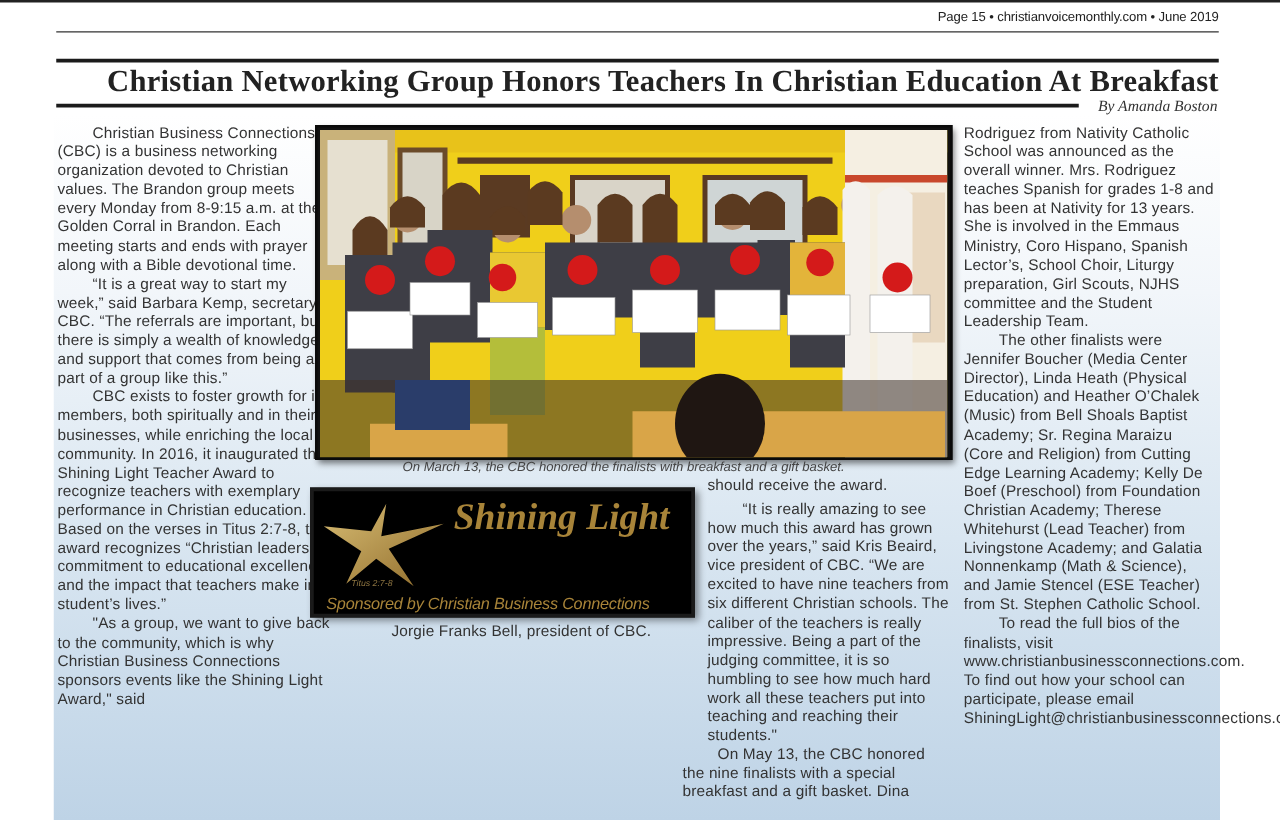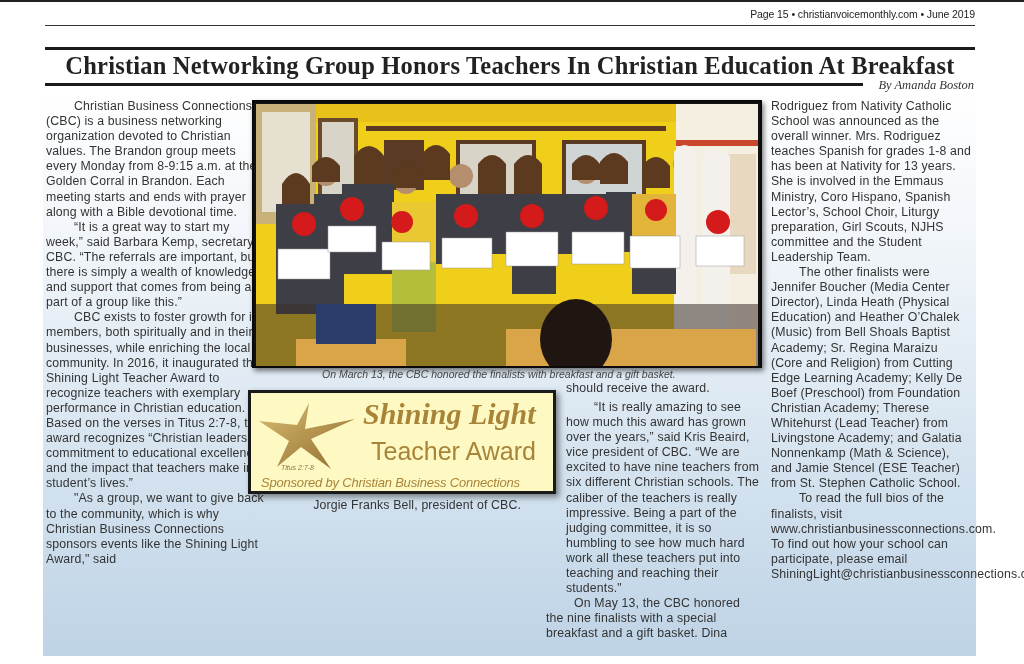--- a/index.html
+++ b/index.html
@@ -9,42 +9,42 @@
   .top-strip { position: absolute; left: 0; top: 0; width: 1024px; height: 2px; background: #222; }
   .page-header { position: absolute; left: 45px; top: 6px; width: 930px; height: 20px; border-bottom: 1.5px solid #333; }
   .page-header-text { position: absolute; right: 0; top: 2px; font-size: 10.5px; color: #222; letter-spacing: -0.1px; }
 
   .article-bg {
     position: absolute; left: 43px; top: 92px; width: 933px; height: 564px;
     background: linear-gradient(to bottom, #ffffff 0%, #f2f6fa 25%, #d9e6f1 60%, #bed3e6 100%);
   }
 
   .headline-rule-top { position: absolute; left: 45px; top: 47px; width: 930px; height: 3px; background: #1b1b1b; }
-  .headline { position: absolute; left: 45px; top: 52px; width: 930px; text-align: center;
+  .headline { position: absolute; left: 45px; top: 52px; width: 930px; text-align: right;
     font-family: "Liberation Serif", serif; font-size: 24.5px; color: #222; letter-spacing: 0.2px; white-space: nowrap; }
   .headline-rule-bottom { position: absolute; left: 45px; top: 83px; width: 818px; height: 3px; background: #1b1b1b; }
   .byline { position: absolute; right: 50px; top: 78px; font-family: "Liberation Serif", serif; font-style: italic; font-size: 12.5px; color: #333; }
 
   .col { position: absolute; font-size: 12.3px; line-height: 15.1px; color: #333; letter-spacing: 0.15px; }
   .col p { margin: 0; }
   .indent { text-indent: 28px; }
 
   .col-1 { left: 46px; top: 99px; width: 222px; }
   .col-2 { left: 281px; top: 498px; width: 240px; text-align: right; }
   .col-3a { left: 566px; top: 381px; width: 196px; }
   .col-3b { left: 546px; top: 499px; width: 214px; }
   .col-3c { left: 538px; top: 595px; width: 222px; }
   .col-4a { left: 771px; top: 99px; width: 200px; }
 
   .photo-frame { position: absolute; left: 252px; top: 100px; width: 510px; height: 268px; background: #111; border: 2px solid #0a0a0a; box-shadow: 2px 3px 5px rgba(0,0,0,0.5); overflow: hidden; }
   .photo { position: absolute; left: 2px; top: 2px; width: 502px; height: 262px; overflow: hidden; }
   .photo svg { width: 100%; height: 100%; display: block; }
   .caption { position: absolute; left: 322px; top: 368px; font-size: 10.5px; font-style: italic; color: #444; white-space: nowrap; }
 
-  .award-box { position: absolute; left: 248px; top: 390px; width: 308px; height: 104px; background: #fef9c3; border: 3px solid #1a1a1a; box-shadow: 3px 3px 6px rgba(0,0,0,0.45); overflow: hidden; }
+  .award-box { position: absolute; left: 248px; top: 390px; width: 308px; height: 104px; background: #000000; border: 3px solid #1a1a1a; box-shadow: 3px 3px 6px rgba(0,0,0,0.45); overflow: hidden; }
   .award-star { position: absolute; left: 6px; top: 10px; width: 100px; height: 70px; }
   .award-title { position: absolute; left: 112px; top: 4px; font-family: "Liberation Serif", serif; font-weight: bold; font-style: italic; font-size: 30px; color: #a88439; white-space: nowrap; }
   .award-sub { position: absolute; left: 120px; top: 44px; font-family: "Liberation Sans", sans-serif; font-size: 25px; color: #a88439; white-space: nowrap; }
   .award-verse { position: absolute; left: 30px; top: 71px; font-size: 7px; font-style: italic; color: #8d7440; }
   .award-sponsor { position: absolute; left: 10px; top: 82px; font-size: 13px; font-style: italic; color: #a88439; white-space: nowrap; letter-spacing: -0.2px; }
 </style>
 </head>
 <body>
 
 <div class="top-strip"></div>
@@ -165,21 +165,20 @@
   <svg class="award-star" viewBox="0 0 100 70">
     <defs>
       <linearGradient id="gold" x1="0" y1="0" x2="1" y2="1">
         <stop offset="0" stop-color="#d8bd74"></stop>
         <stop offset="1" stop-color="#8f6b2a"></stop>
       </linearGradient>
     </defs>
     <path d="M2 18 L40 22 L52 0 L48 26 L98 16 L54 36 L74 66 L44 44 L20 64 L32 38 Z" fill="url(#gold)"></path>
   </svg>
   <div class="award-title">Shining Light</div>
-  <div class="award-sub">Teacher Award</div>
   <div class="award-verse">Titus 2:7-8</div>
   <div class="award-sponsor">Sponsored by Christian Business Connections</div>
 </div>
 
 <div class="col col-2">
   <p>Jorgie Franks Bell, president of CBC.</p>
 </div>
 
 <div class="col col-3a">
   <p>should receive the award.</p>

